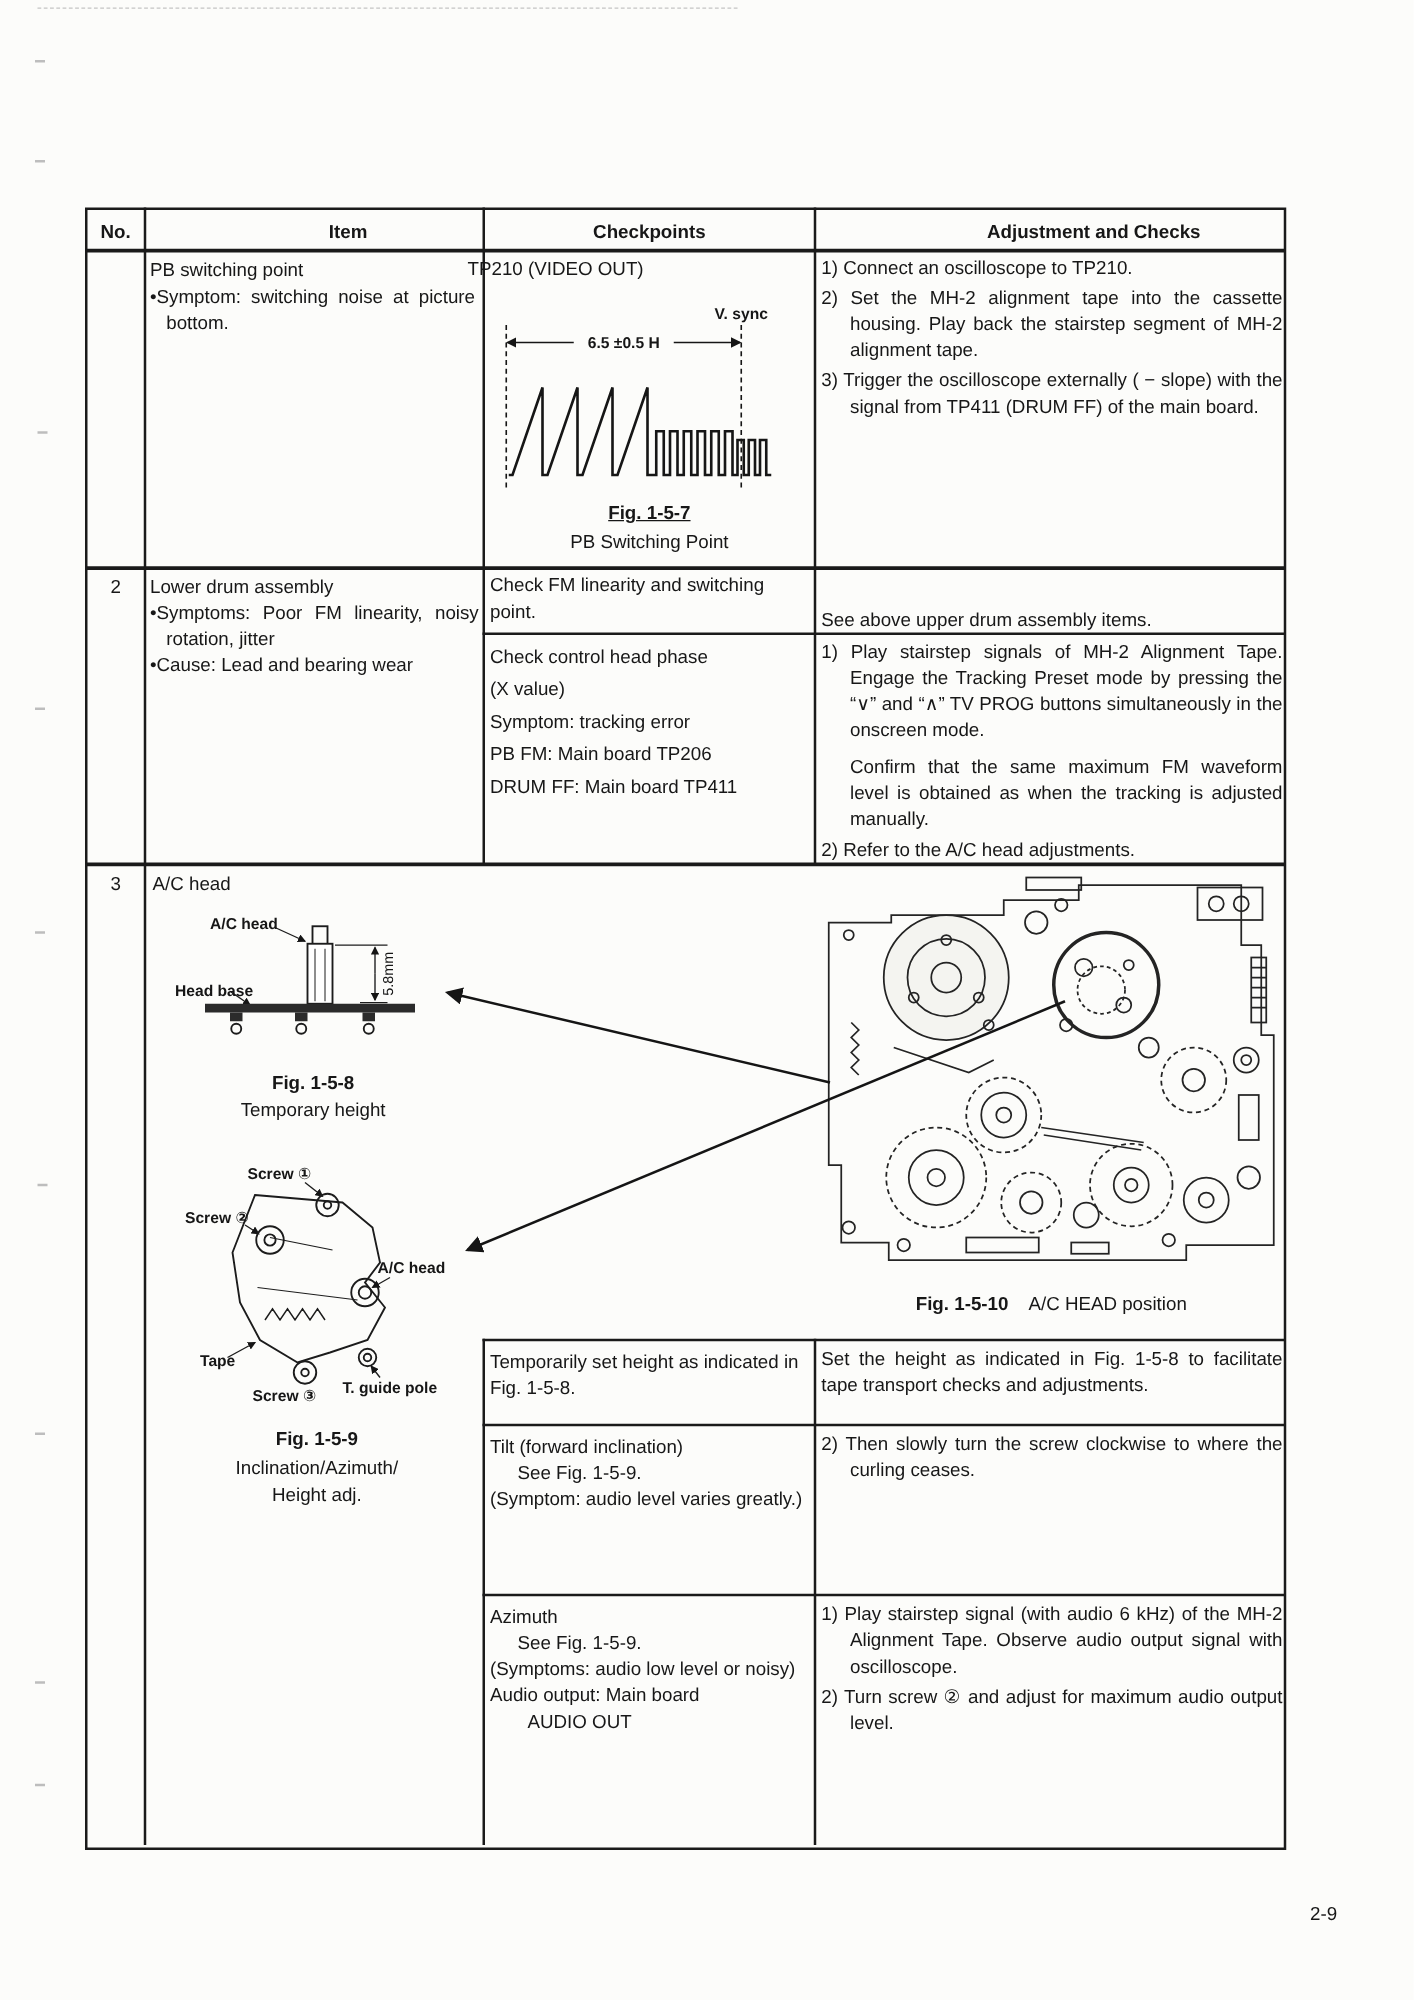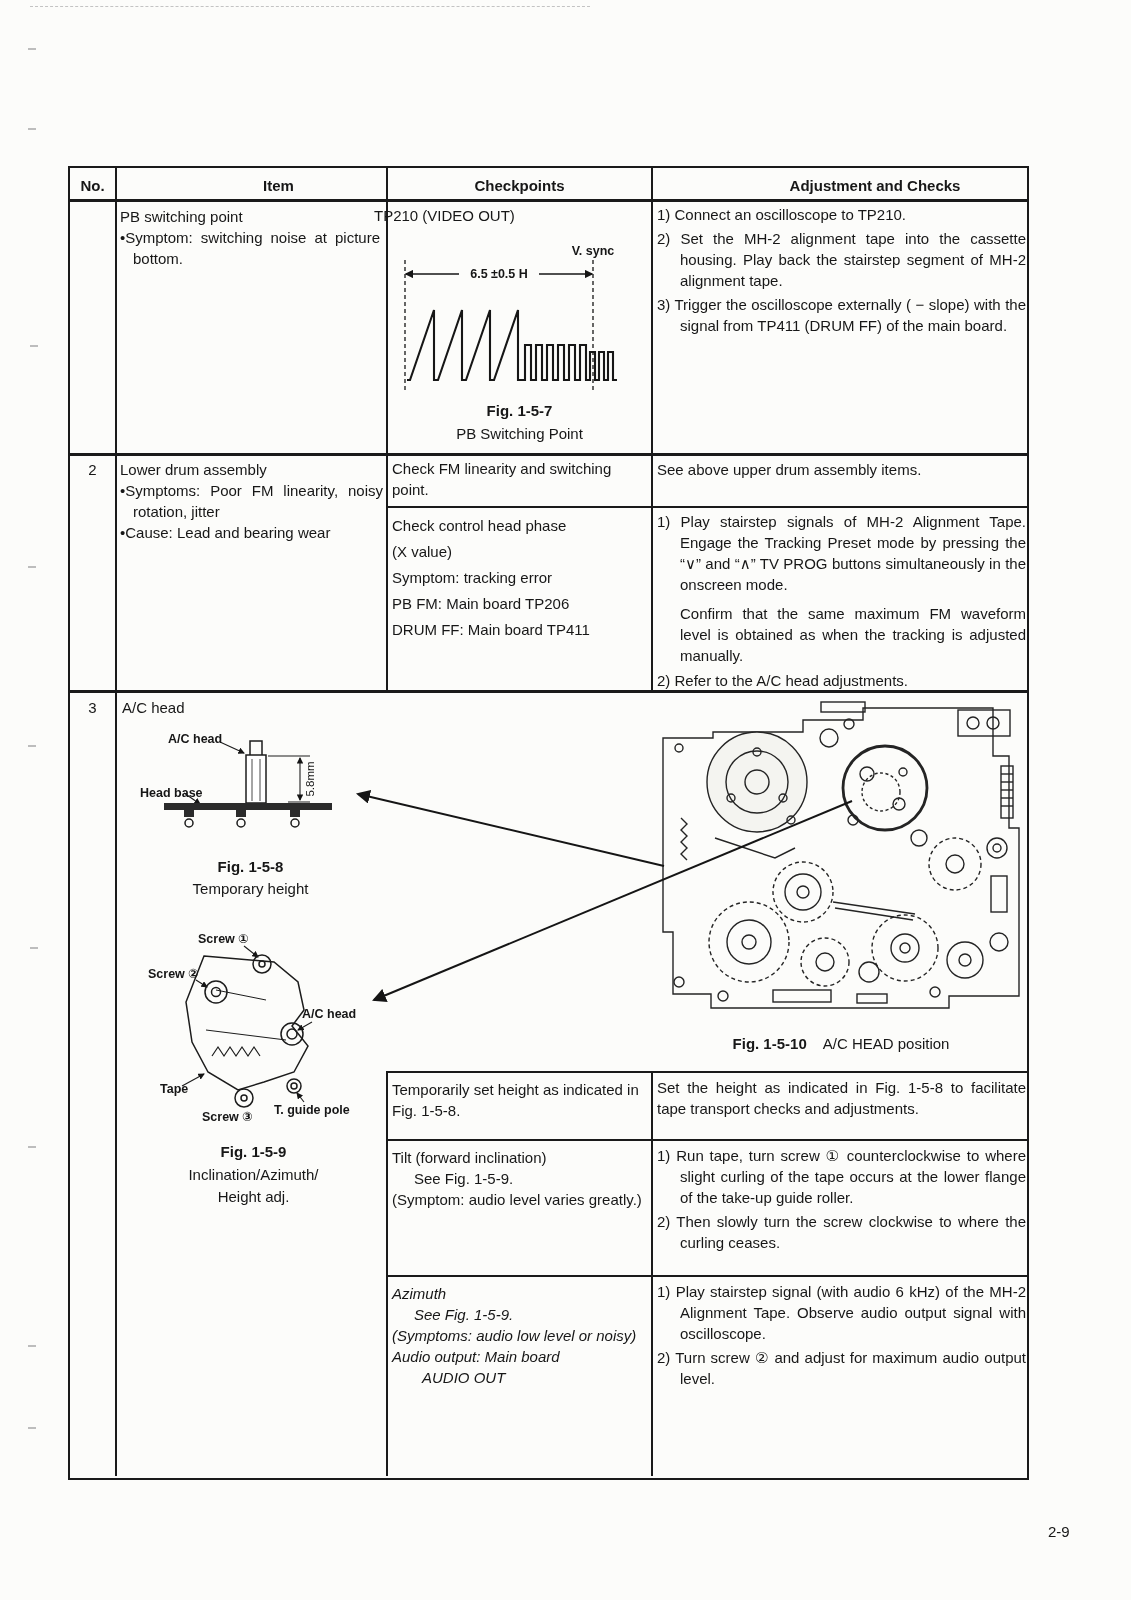--- a/index.html
+++ b/index.html
@@ -73,39 +73,39 @@
     <g stroke="#161616" fill="none">
       <line x1="8" y1="20" x2="8" y2="150" stroke-dasharray="4 3" stroke-width="1.3"></line>
       <line x1="196" y1="20" x2="196" y2="150" stroke-dasharray="4 3" stroke-width="1.3"></line>
       <line x1="62" y1="34" x2="9" y2="34" stroke-width="1.3" marker-end="url(#ah7)"></line>
       <line x1="142" y1="34" x2="195" y2="34" stroke-width="1.3" marker-end="url(#ah7)"></line>
       <path stroke-width="2.1" d="M10,140 H13 L37,70 V140 H41 L65,70 V140 H69 L93,70 V140 H97 L121,70 V140 H128 V105 h6 V140 h5 V105 h6 V140 h5 V105 h6 V140 h5 V105 h6 V140 h5 V105 h6 V140 h5 V105 h6 V140 h4 V112 h5 V140 h4 V112 h5 V140 h4 V112 h5 V140 h4"></path>
     </g>
     <text x="102" y="38" text-anchor="middle" font-size="12.5" font-weight="bold">6.5 ±0.5 H</text>
     <text x="196" y="15" text-anchor="middle" font-size="12.5" font-weight="bold">V. sync</text>
   </svg>
-  <div class="cap b" style="left:388px;top:400px;width:263px;">Fig. 1-5-7</div>
+  <div class="cap b" style="left:388px;top:400px;width:263px;text-decoration:underline;">Fig. 1-5-7</div>
   <div class="cap" style="left:388px;top:423px;width:263px;">PB Switching Point</div>
 
   <div class="t" style="left:657px;top:204px;width:369px;">
     <p class="ni jc">1) Connect an oscilloscope to TP210.</p>
     <p class="ni jc">2) Set the MH-2 alignment tape into the cassette housing. Play back the stairstep segment of MH-2 alignment tape.</p>
     <p class="ni jc">3) Trigger the oscilloscope externally ( − slope) with the signal from TP411 (DRUM FF) of the main board.</p>
   </div>
 
   <div class="t ctr" style="left:68px;top:459px;width:49px;">2</div>
 
   <div class="t" style="left:392px;top:458px;width:252px;">Check FM linearity and switching point.</div>
 
   <div class="t" style="left:120px;top:459px;width:263px;">
     <div>Lower drum assembly</div>
     <p class="blt jc">•Symptoms: Poor FM linearity, noisy rotation, jitter</p>
     <p class="blt">•Cause: Lead and bearing wear</p>
   </div>
-  <div class="t" style="left:657px;top:459px;width:369px;">See above upper drum assembly items.</div>
+  <div class="t" style="left:657px;top:486px;width:369px;">See above upper drum assembly items.</div>
 
   <div class="t" style="left:392px;top:513px;width:255px;line-height:26px;">
     <div>Check control head phase</div>
     <div>(X value)</div>
     <div>Symptom: tracking error</div>
     <div>PB FM: Main board TP206</div>
     <div>DRUM FF: Main board TP411</div>
   </div>
 
   <div class="t" style="left:657px;top:511px;width:369px;">
@@ -254,25 +254,24 @@
 
   <div class="t" style="left:392px;top:1079px;width:254px;">Temporarily set height as indicated in Fig. 1-5-8.</div>
   <div class="t jc" style="left:657px;top:1077px;width:369px;">Set the height as indicated in Fig. 1-5-8 to facilitate tape transport checks and adjustments.</div>
 
   <div class="t" style="left:392px;top:1147px;width:254px;">
     <div>Tilt (forward inclination)</div>
     <div class="ind">See Fig. 1-5-9.</div>
     <div>(Symptom: audio level varies greatly.)</div>
   </div>
   <div class="t" style="left:657px;top:1145px;width:369px;">
-    <p class="ni jc">1) Run tape, turn screw ① counterclockwise to where slight curling of the tape occurs at the lower flange of the take-up guide roller.</p>
     <p class="ni jc">2) Then slowly turn the screw clockwise to where the curling ceases.</p>
   </div>
 
-  <div class="t" style="left:392px;top:1283px;width:254px;font-style:italic;">
+  <div class="t" style="left:392px;top:1283px;width:254px;">
     <div>Azimuth</div>
     <div class="ind">See Fig. 1-5-9.</div>
     <div>(Symptoms: audio low level or noisy)</div>
     <div>Audio output: Main board</div>
     <div class="ind2">AUDIO OUT</div>
   </div>
   <div class="t" style="left:657px;top:1281px;width:369px;">
     <p class="ni jc">1) Play stairstep signal (with audio 6 kHz) of the MH-2 Alignment Tape. Observe audio output signal with oscilloscope.</p>
     <p class="ni jc">2) Turn screw ② and adjust for maximum audio output level.</p>
   </div>

